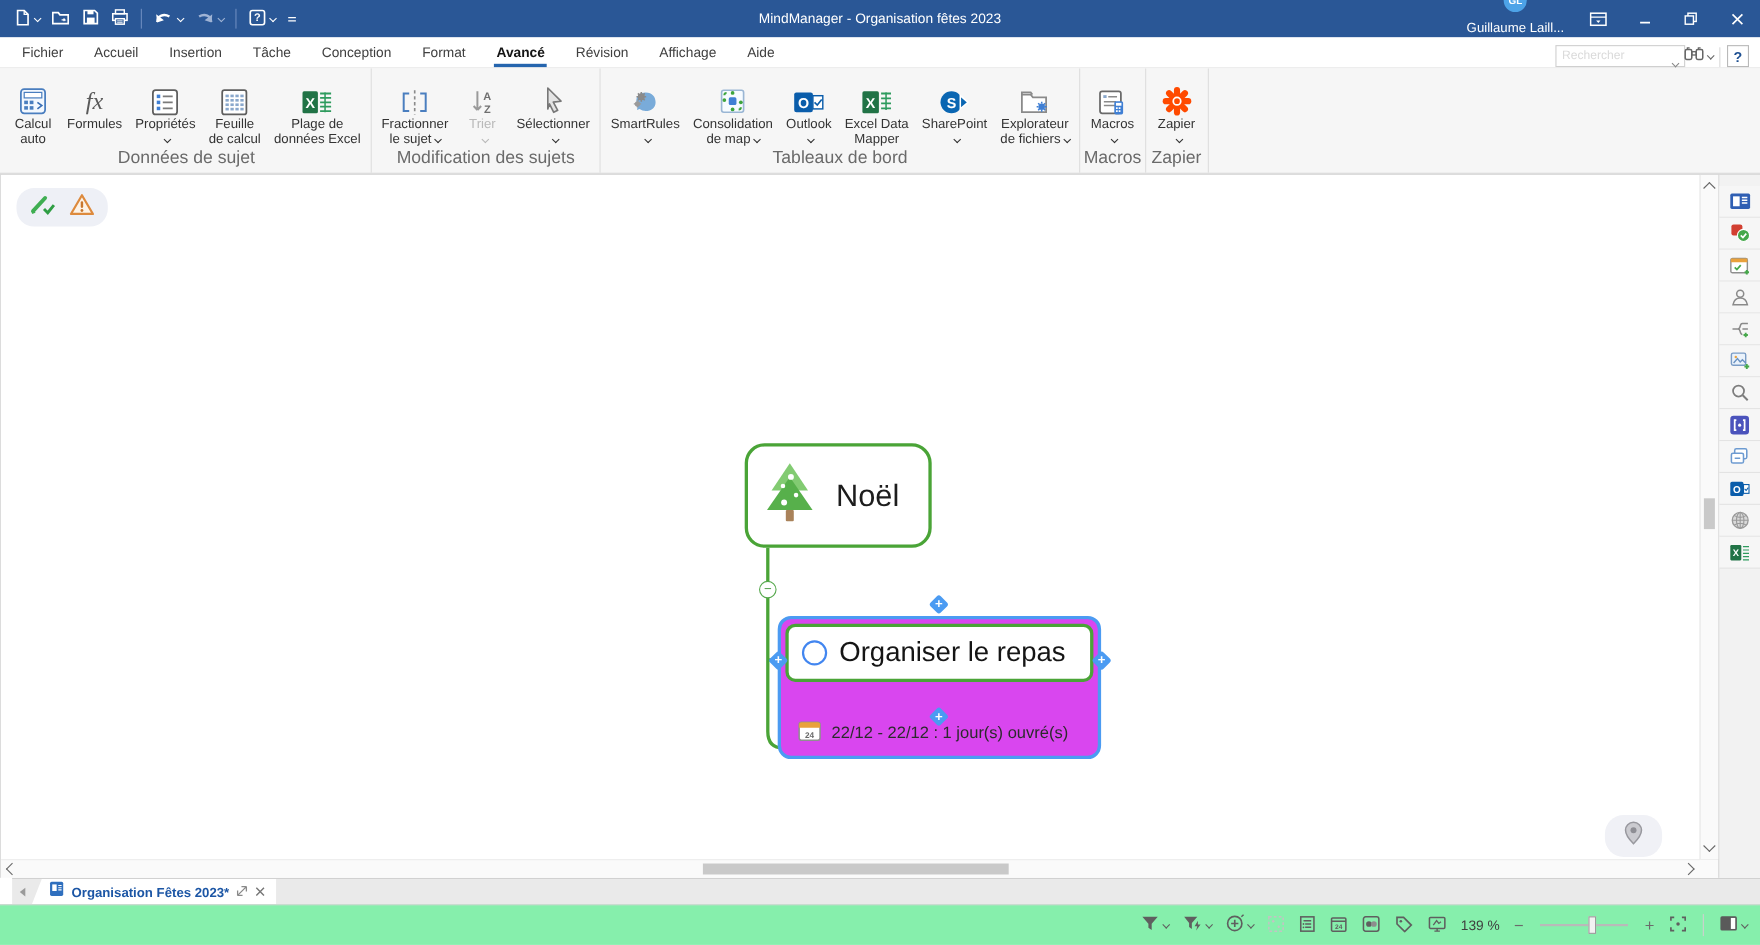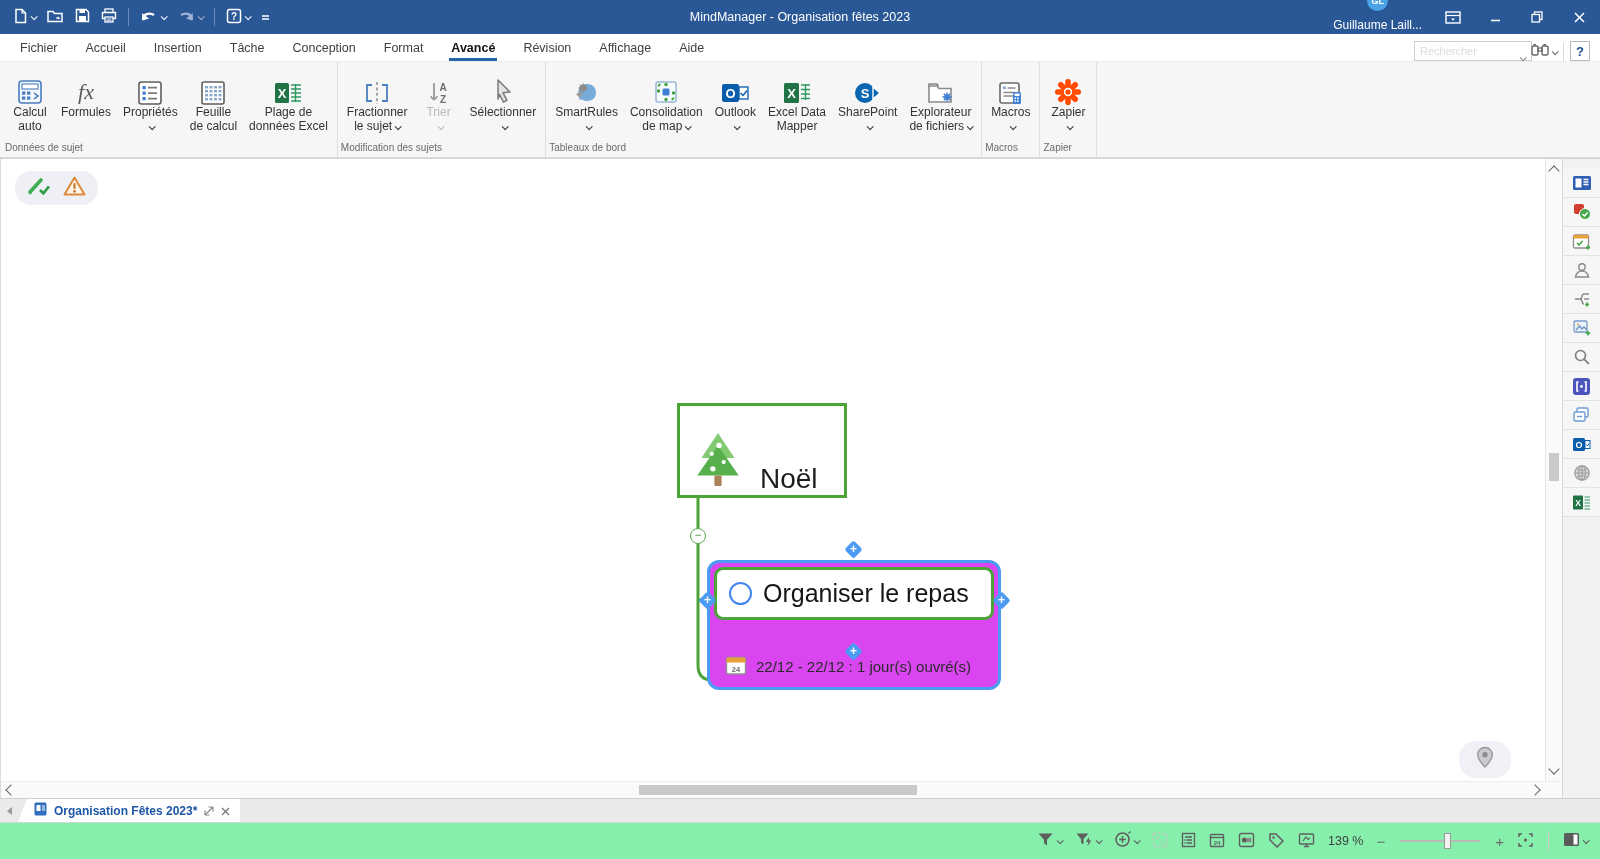--- a/index.html
+++ b/index.html
@@ -35,33 +35,33 @@
 
   
   .ribbon { height:96px; background:#f6f6f6; display:flex; align-items:stretch; border-bottom:1px solid #d9d9d9; padding-left:2px; }
   .rgroup { display:flex; flex-direction:column; border-right:1px solid #dedede; padding:0 3px; }
   .rbtns { flex:1; display:flex; align-items:flex-start; justify-content:center; padding-top:8px; }
   .rbtn { display:flex; flex-direction:column; align-items:center; padding:2px 6px; color:#333; min-width:50px; cursor:default; }
   .rbtn.disabled { color:#b9b9b9; }
   .ricon { height:34px; display:flex; align-items:flex-end; justify-content:center; }
   .rlbl { font-size:12px; line-height:13.5px; text-align:center; white-space:nowrap; }
   .rlbl .chev { margin-left:3px; border-color:currentColor; }
-  .rgroup-label { text-align:left; font-size:10px; color:#6a6a6a; padding-bottom:4px; }
+  .rgroup-label { text-align:center; font-size:16px; color:#6a6a6a; padding-bottom:4px; }
 
   
   .workspace { display:flex; height:640px; border-top:1px solid #d4d4d4; }
   .canvas-outer { flex:1; display:flex; flex-direction:column; border-left:1px solid #dcdcdc; }
   .canvas-row { flex:1; display:flex; min-height:0; }
   .canvas { flex:1; position:relative; background:#fff; overflow:hidden; }
   .map-lines { position:absolute; left:0; top:0; }
 
   .indicator-pill { position:absolute; left:14px; top:12px; background:#eef0f6; border-radius:16px; padding:4px 11px; display:flex; align-items:center; gap:10px; }
   .location-pill { position:absolute; left:1458px; top:582px; background:#f0f1f6; border-radius:17px; padding:4px 16px; display:flex; align-items:center; }
 
-  .topic { position:absolute; background:#fff; border:3px solid #4aa437; border-radius:0; display:flex; align-items:flex-end; color:#1d1d1d; }
+  .topic { position:absolute; background:#fff; border:3px solid #4aa437; border-radius:18px; display:flex; align-items:center; color:#1d1d1d; }
   .topic-root { left:676px; top:244px; width:170px; height:95px; padding:0 12px; gap:16px; font-size:28px; }
   .topic-sub2 { left:707px; top:499px; width:275px; height:46px; justify-content:center; font-size:24px; }
 
   .sel-frame { position:absolute; left:706px; top:401px; width:294px; height:130px; background:#d946ef; border:3px solid #4b9bf2; border-radius:12px; }
   .sel-inner { position:absolute; left:4px; top:4px; right:4px; height:53px; border:3px solid #4aa437; border-radius:9px; background:#fff; display:flex; align-items:center; gap:11px; padding-left:12px; font-size:25px; color:#151515; }
   .progress-circle { width:23px; height:23px; border:2.6px solid #4286f0; border-radius:50%; background:#fff; flex:none; }
   .task-row { position:absolute; left:6px; bottom:5px; right:6px; height:32px; display:flex; align-items:center; gap:9px; padding-left:9px; font-size:15px; color:#2b2b2b; }
 
   .diamond { position:absolute; width:17px; height:17px; z-index:5; }
   .diamond::before { content:""; position:absolute; inset:2px; background:#4b9bf2; transform:rotate(45deg); border-radius:2.5px; }
@@ -79,21 +79,21 @@
   .hthumb { position:absolute; top:3px; bottom:3px; left:638px; width:278px; background:#c9c9c9; }
   .sa-left { top:4px; left:6px; transform:rotate(135deg); }
   .sa-right { top:4px; right:6px; transform:rotate(-45deg); }
   .scorner { width:17px; background:#fafafa; }
 
   
   .sidebar-right { width:38px; background:#f2f2f2; border-left:1px solid #d8d8d8; padding-top:10px; display:flex; flex-direction:column; align-items:stretch; }
   .sbitem { height:29px; display:flex; align-items:center; justify-content:center; border-bottom:1px solid #e3e3e3; background:#f6f6f6; cursor:default; }
 
   
-  .doctabbar { height:24px; background:#eaeaea; border-top:1px solid #cfcfcf; display:flex; align-items:stretch; }
+  .doctabbar { height:24px; background:#eaeaea; border-top:1px solid #cfcfcf; display:flex; align-items:stretch;margin-left:11px; }
   .tab-nav { width:18px; display:flex; align-items:center; justify-content:center; }
   .tri-left { width:0; height:0; border-top:4px solid transparent; border-bottom:4px solid transparent; border-right:5px solid #9a9a9a; }
   .doctab { background:#fff; display:flex; align-items:center; gap:7px; padding:0 10px 0 16px; clip-path:polygon(9px 0,100% 0,calc(100% ) 100%,0 100%); }
   .doctab-label { font-size:12px; font-weight:bold; color:#1c56a5; }
 
   
   .statusbar { height:37px; background:#86efac; border-top:1px solid #d5d5d5; display:flex; align-items:center; justify-content:flex-end; gap:9px; padding-right:10px; color:#5f5f5f; }
   .sbtn { display:flex; align-items:center; gap:3px; background:none; border:none; color:#5f5f5f; padding:2px; }
   .sbtn.disabled { color:#c3c3c3; }
   .zoomlabel { font-size:12.5px; color:#3f3f3f; margin:0 2px; }

